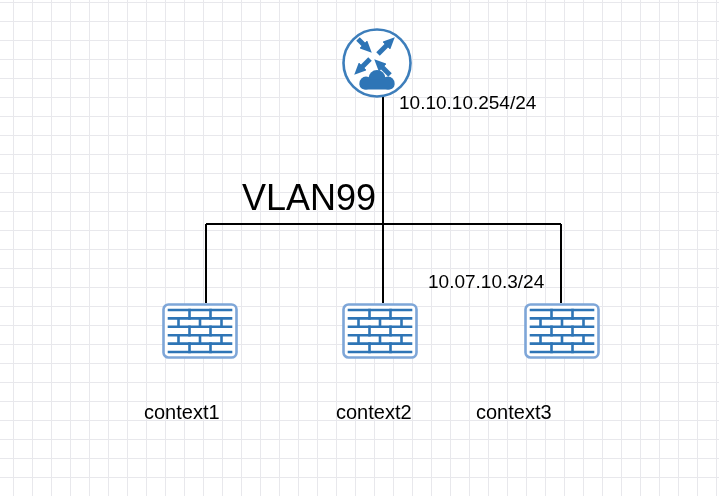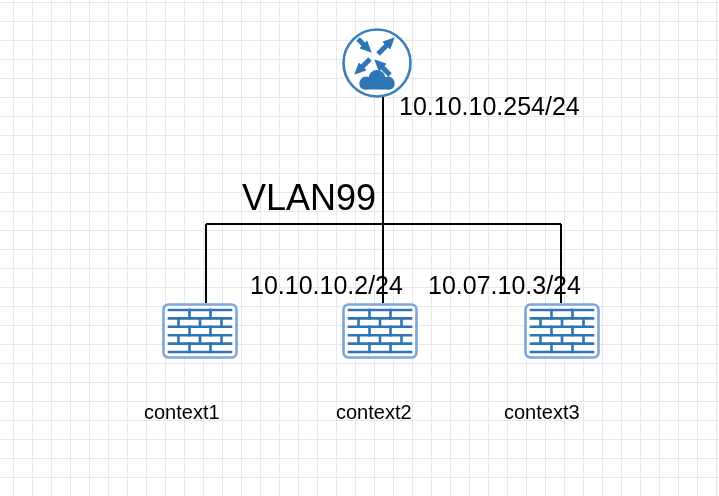--- a/index.html
+++ b/index.html
@@ -12,21 +12,21 @@
       linear-gradient(#e8e8ec 1px, transparent 1px),
       linear-gradient(90deg, #e8e8ec 1px, transparent 1px);
     background-size:19px 19px;
     background-position:13px 2px;
     font-family:"Liberation Sans","DejaVu Sans",sans-serif;
     color:#000000;
   }
   .connectors{position:absolute;left:0;top:0;}
   .node{position:absolute;}
   .label{position:absolute;white-space:nowrap;color:#000;}
-  .ip-label{font-size:25px;}
+  .ip-label{font-size:19px;}
   .vlan-label{font-size:36px;}
   .ctx-label{font-size:20px;}
 </style>
 </head>
 <body>
 
 <div class="canvas">
 
   <svg class="connectors" width="719" height="496" viewBox="0 0 719 496">
     <path d="M383,97 L383,303 M206,224 L561,224 M206,224 L206,303 M561,224 L561,303" fill="none" stroke="#000000" stroke-width="2"></path>
@@ -52,21 +52,20 @@
         <circle cx="46" cy="55" r="6.5"></circle>
         <rect x="17.5" y="51.5" width="35" height="10" rx="5"></rect>
       </g>
     </svg>
   </div>
 
   <div class="label ip-label" style="left:399px;top:92px;">10.10.10.254/24</div>
 
   <div class="label vlan-label" style="left:242px;top:177px;">VLAN99</div>
 
-  <div class="label ip-label" style="left:250px;top:271px;">10.10.10.2/24</div>
   <div class="label ip-label" style="left:428px;top:271px;">10.07.10.3/24</div>
 
   <div class="node" style="left:162px;top:303px;">
     <svg width="76" height="56" viewBox="0 0 76 56">
       <rect x="1.5" y="1.5" width="73" height="53" rx="5" fill="#ffffff" stroke="#7EA6D8" stroke-width="2.6"></rect>
       <g stroke="#2E75B6" stroke-width="2.6" fill="none" stroke-linecap="square">
         <path d="M7,7 H69 M7,15.4 H69 M7,23.8 H69 M7,32.2 H69 M7,40.6 H69 M7,49 H69"></path>
         <path d="M27.5,7 V15.4 M48.5,7 V15.4"></path>
         <path d="M16.5,15.4 V23.8 M38,15.4 V23.8 M59.5,15.4 V23.8"></path>
         <path d="M27.5,23.8 V32.2 M48.5,23.8 V32.2"></path>
@@ -97,15 +96,15 @@
         <path d="M16.5,15.4 V23.8 M38,15.4 V23.8 M59.5,15.4 V23.8"></path>
         <path d="M27.5,23.8 V32.2 M48.5,23.8 V32.2"></path>
         <path d="M16.5,32.2 V40.6 M38,32.2 V40.6 M59.5,32.2 V40.6"></path>
         <path d="M27.5,40.6 V49 M48.5,40.6 V49"></path>
       </g>
     </svg>
   </div>
 
   <div class="label ctx-label" style="left:144px;top:401px;">context1</div>
   <div class="label ctx-label" style="left:336px;top:401px;">context2</div>
-  <div class="label ctx-label" style="left:504px;top:401px;">context3</div>
+  <div class="label ctx-label" style="left:476px;top:401px;">context3</div>
 
 </div>
 
 </body></html>

